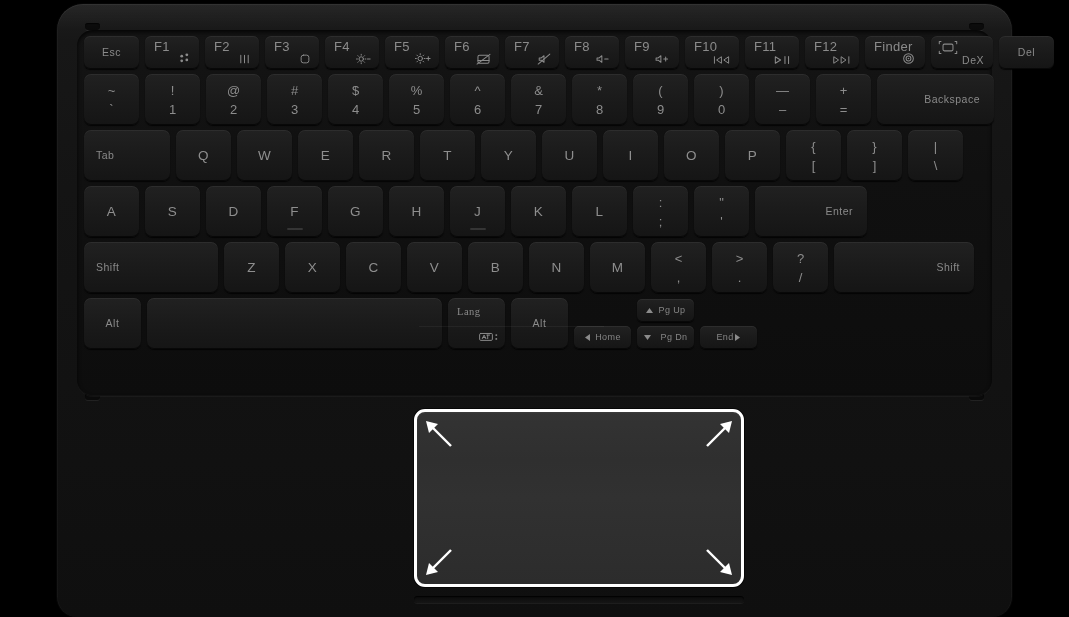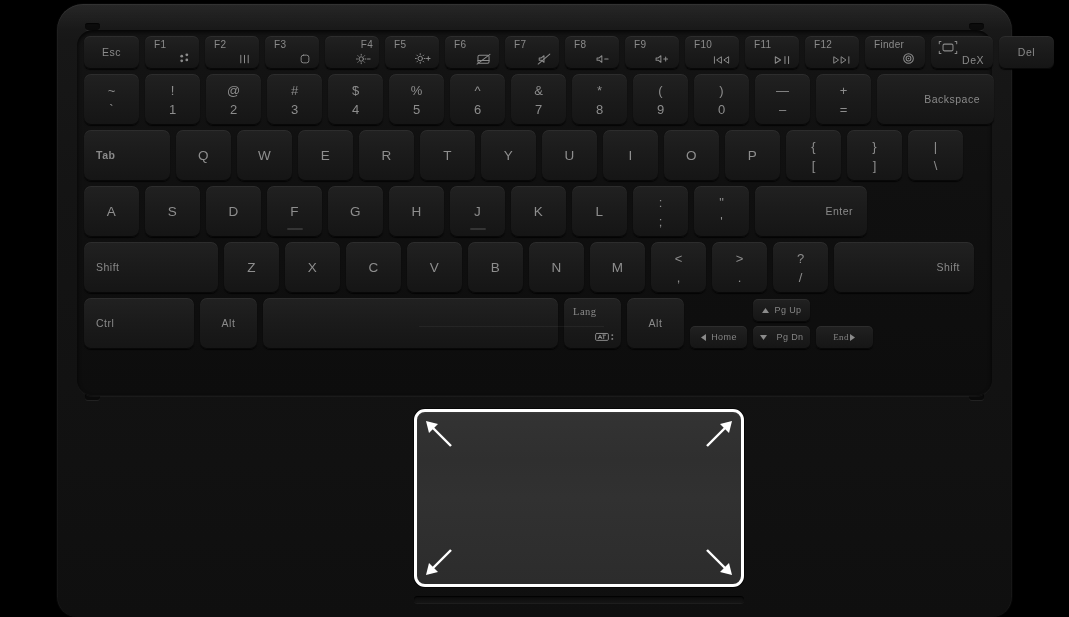--- a/index.html
+++ b/index.html
@@ -70,21 +70,21 @@
   .key.modl{justify-content:flex-start;padding-left:12px;}
   .key.modr{justify-content:flex-end;padding-right:14px;}
 
   
   .dual{display:flex;flex-direction:column;align-items:center;justify-content:center;gap:6px;}
   .dual .top{font-size:13px;color:#8d8d8d;line-height:1;}
   .dual .bot{font-size:13px;color:#8d8d8d;line-height:1;}
 
   
   .key.fn{justify-content:flex-start;align-items:flex-start;padding:4px 6px 0 9px;}
-  .fnlabel{font-size:10px;color:#8b8b8b;letter-spacing:.3px;line-height:1;}
+  .fnlabel{font-size:13px;color:#8b8b8b;letter-spacing:.3px;line-height:1;}
   .fnicon{position:absolute;right:8px;bottom:4px;color:#8b8b8b;
           display:flex;align-items:center;justify-content:center;
           font-size:9px;line-height:1;}
   .key.fn.center{justify-content:center;align-items:center;padding:0;}
 
   
   .bump{position:absolute;left:50%;transform:translateX(-50%);bottom:7px;
         width:16px;height:2px;border-radius:2px;background:rgba(255,255,255,.13);}
 
   
@@ -150,21 +150,21 @@
             </span>
           </div>
           <div class="key fn" style="width: 54px;">
             <span class="fnlabel">F3</span>
             <span class="fnicon">
               <svg width="12" height="12" viewBox="0 0 14 14">
                 <rect x="2.5" y="2.5" width="9" height="9" rx="2.6" stroke="#8b8b8b" fill="none" stroke-width="1.1" stroke-linecap="round" stroke-linejoin="round"></rect>
               </svg>
             </span>
           </div>
-          <div class="key fn" style="width: 54px; justify-content: flex-end;">
+          <div class="key fn" style="width: 54px;">
             <span class="fnlabel">F4</span>
             <span class="fnicon">
               <svg width="16" height="12" viewBox="0 0 18 13">
                 <circle cx="7" cy="6.5" r="2.5" stroke="#8b8b8b" fill="none" stroke-width="1.1" stroke-linecap="round" stroke-linejoin="round"></circle>
                 <path d="M7 1.2 V2.2 M7 10.8 V11.8 M1.7 6.5 H2.7 M11.3 6.5 H12.3 M3.3 2.8 L4 3.5 M10.7 2.8 L10 3.5 M3.3 10.2 L4 9.5 M10.7 10.2 L10 9.5" stroke="#8b8b8b" fill="none" stroke-width="1.1" stroke-linecap="round" stroke-linejoin="round"></path>
                 <path d="M14 6.5 H17" stroke="#8b8b8b" fill="none" stroke-width="1.1" stroke-linecap="round" stroke-linejoin="round"></path>
               </svg>
             </span>
           </div>
           <div class="key fn" style="width: 54px;">
@@ -343,21 +343,21 @@
             <div class="dual">
               <span class="top">+</span>
               <span class="bot">=</span>
             </div>
           </div>
           <div class="key num modr" style="width: 117px;">
             <span class="cap small">Backspace</span>
           </div>
         </div>
       <div class="krow" id="row-tab">
-          <div class="key std modl" style="width: 86px; font-weight: bold;">
+          <div class="key std modl" style="width: 86px;">
             <span class="cap small">Tab</span>
           </div>
           <div class="key std" style="width: 55px;">
             <span class="cap">Q</span>
           </div>
           <div class="key std" style="width: 55px;">
             <span class="cap">W</span>
           </div>
           <div class="key std" style="width: 55px;">
             <span class="cap">E</span>
@@ -489,23 +489,20 @@
             <div class="dual">
               <span class="top">?</span>
               <span class="bot">/</span>
             </div>
           </div>
           <div class="key std modr" style="width: 140px;">
             <span class="cap small">Shift</span>
           </div>
         </div>
       <div class="krow" id="row-bottom">
-          <div class="key std modl" style="width: 110px;">
-            <span class="cap small">Ctrl</span>
-          </div>
           <div class="key std" style="width: 57px;">
             <span class="cap small">Alt</span>
           </div>
           <div class="key std" style="width: 295px;"></div>
           <div class="key std" style="width: 57px; position: relative; font-family: Liberation Serif, serif;">
             <span class="cap small" style="position: absolute; left: 9px; top: 9px;">Lang</span>
             <span style="position: absolute; right: 6px; bottom: 7px; display: flex;">
               <svg width="20" height="10" viewBox="0 0 22 11">
                 <rect x="0.7" y="1.6" width="14" height="7.6" rx="1.2" stroke="#8b8b8b" fill="none" stroke-width="1.1" stroke-linecap="round" stroke-linejoin="round"></rect>
                 <path d="M3.6 7.3 L5.6 3.4 L7.6 7.3 M4.4 6.1 H6.9 M9.6 3.4 V7.3 M8.6 3.4 H11.6" stroke="#8b8b8b" fill="none" stroke-width="1.1" stroke-linecap="round" stroke-linejoin="round"></path>
@@ -537,21 +534,21 @@
               </div>
               <div class="key nav" style="width: 57px; gap: 8px; align-items: center;">
                 <span style="display: flex;">
                   <svg width="9" height="7" viewBox="0 0 9 7">
                     <path d="M4.5 6 L1 1 H8 Z" fill="#8b8b8b"></path>
                   </svg>
                 </span>
                 <span class="cap tiny">Pg Dn</span>
               </div>
             </div>
-            <div class="key nav" style="width: 57px;  font-family: Liberation Serif, serif;">
+            <div class="key nav" style="width: 57px; ">
               <span class="cap tiny">End</span>
               <span style="display: flex;">
                 <svg width="7" height="9" viewBox="0 0 7 9">
                   <path d="M6 4.5 L1 1 V8 Z" fill="#8b8b8b"></path>
                 </svg>
               </span>
             </div>
           </div>
         </div>
     </div>

